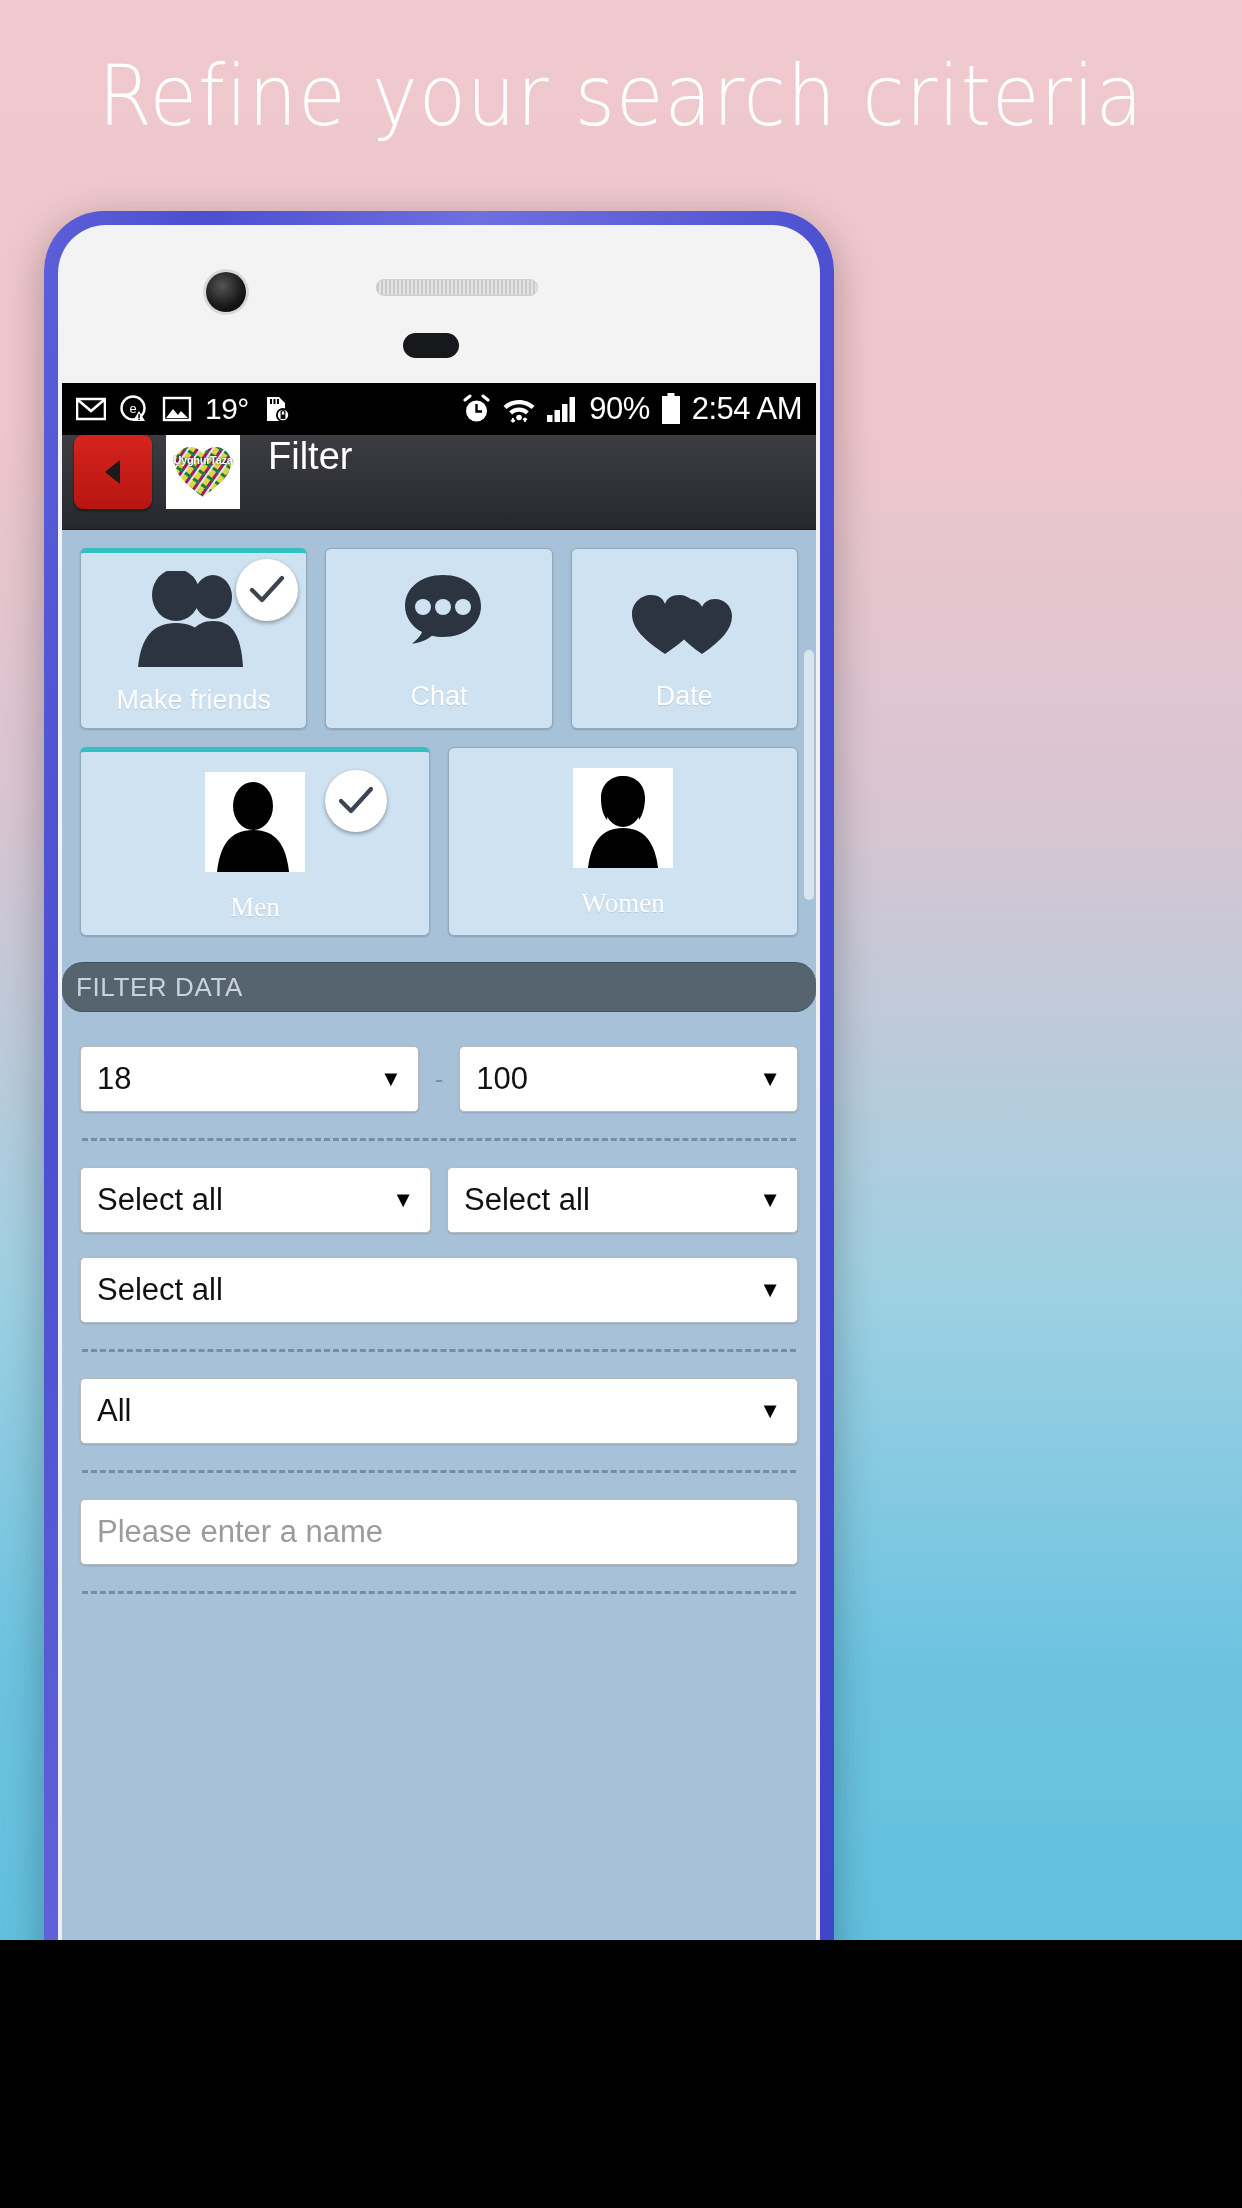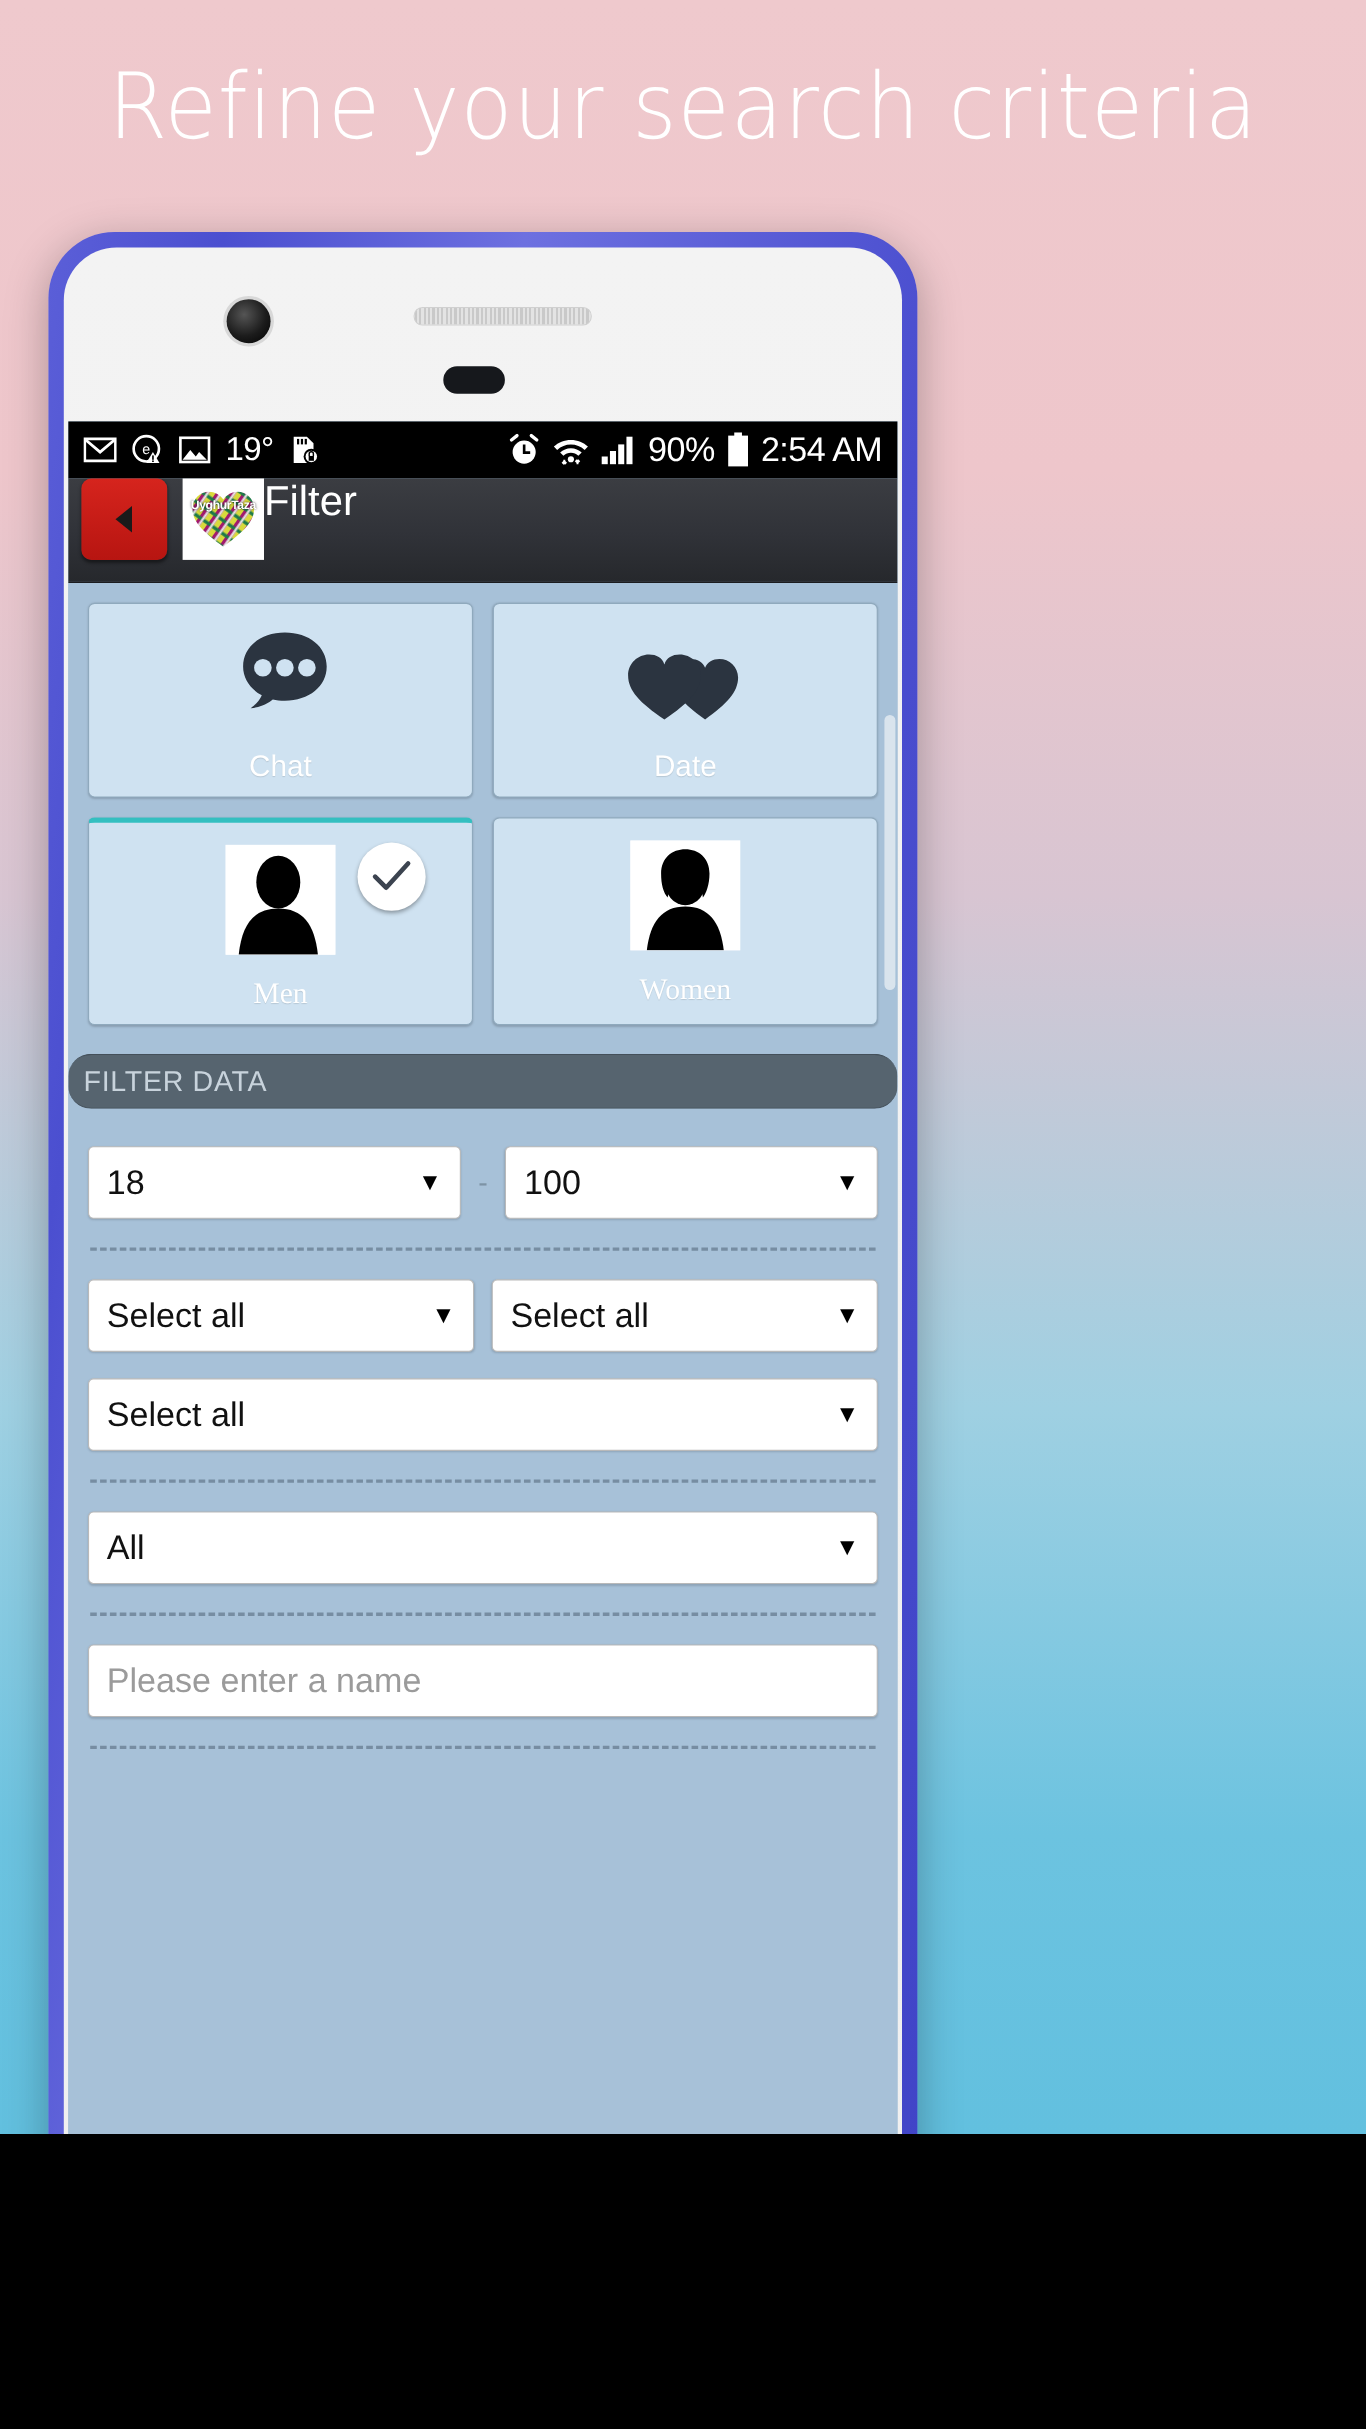--- a/index.html
+++ b/index.html
@@ -86,21 +86,21 @@
   #logo{
     width:74px;height:74px;margin-left:14px;background:#fff;
     display:flex;align-items:center;justify-content:center;position:relative;overflow:hidden;
   }
   #logo-heart{position:relative;width:58px;height:54px;}
   #logo-text{
     position:absolute;left:0;top:19px;width:74px;text-align:center;
     font-size:11px;font-weight:bold;color:#fff;letter-spacing:-.3px;
     text-shadow:0 0 2px rgba(0,0,0,.8);z-index:3;white-space:nowrap;
   }
-  #apptitle{color:#fff;font-size:38px;font-weight:400;}
+  #apptitle{color:#fff;font-size:38px;margin-left:28px;font-weight:400;}
   
   #content{position:relative;height:1682px;background:#a7c1d8;overflow:hidden;}
   #tiles-area{position:relative;padding:18px 0 0 0;}
   .tile-row{display:flex;padding:0 18px;gap:18px;}
   .tile{
     flex:1;background:#cfe2f1;border-radius:6px;position:relative;
     border:1px solid #8fa9bd;
     box-shadow:0 1px 2px rgba(0,0,0,.18);
   }
   .tile.sel{border-top:5px solid #34bfc0;}
@@ -255,20 +255,36 @@
           <div id="apptitle">Filter</div>
         </div>
 
         <div id="content">
           <div id="scrollthumb"></div>
 
           <div id="tiles-area">
 
             <div class="tile-row">
 
+              <div class="tile sel">
+                <div class="tile-body">
+                  <svg width="126" height="96" viewBox="0 0 126 96">
+                    <ellipse cx="82" cy="26" rx="19" ry="22" fill="#2b3440"></ellipse>
+                    <path d="M82 50c18 0 28 12 30 46H52c2-34 12-46 30-46z" fill="#2b3440"></path>
+                    <ellipse cx="45" cy="24" rx="24" ry="26" fill="#2b3440"></ellipse>
+                    <path d="M45 52c23 0 35 14 38 44H7c3-30 15-44 38-44z" fill="#2b3440"></path>
+                  </svg>
+                  <div class="check" style="right:8px;top:6px;">
+                    <svg width="36" height="30" viewBox="0 0 36 30">
+                        <path d="M3 15l10 10L33 3" stroke="#3c4450" stroke-width="4.2" fill="none" stroke-linecap="round" stroke-linejoin="round"></path>
+                      </svg>
+                  </div>
+                </div>
+                <div class="tile-label">Make friends</div>
+              </div>
 
               <div class="tile">
                 <div class="tile-body">
                   <svg width="112" height="94" viewBox="0 0 112 94">
                     <path d="M29 62c-10-5-17-15-17-26C12 18 28 5 50 5s38 13 38 31-16 31-38 31c-4 0-8-.4-11-1.2 0 0-8 7-20 8 0 0 8-6 10-11.8z" fill="#2b3440" transform="translate(10,2)"></path>
                     <circle cx="40" cy="39" r="8" fill="#cfe2f1"></circle>
                     <circle cx="60" cy="39" r="8" fill="#cfe2f1"></circle>
                     <circle cx="80" cy="39" r="8" fill="#cfe2f1"></circle>
                   </svg>
                 </div>

